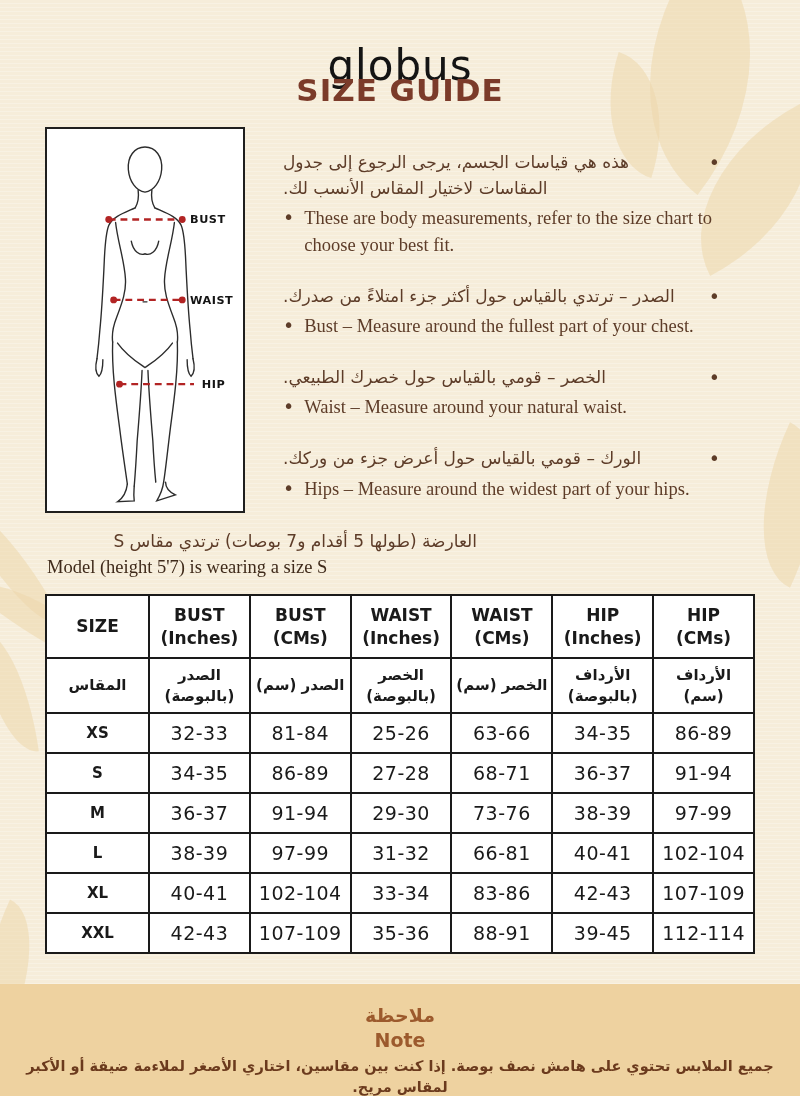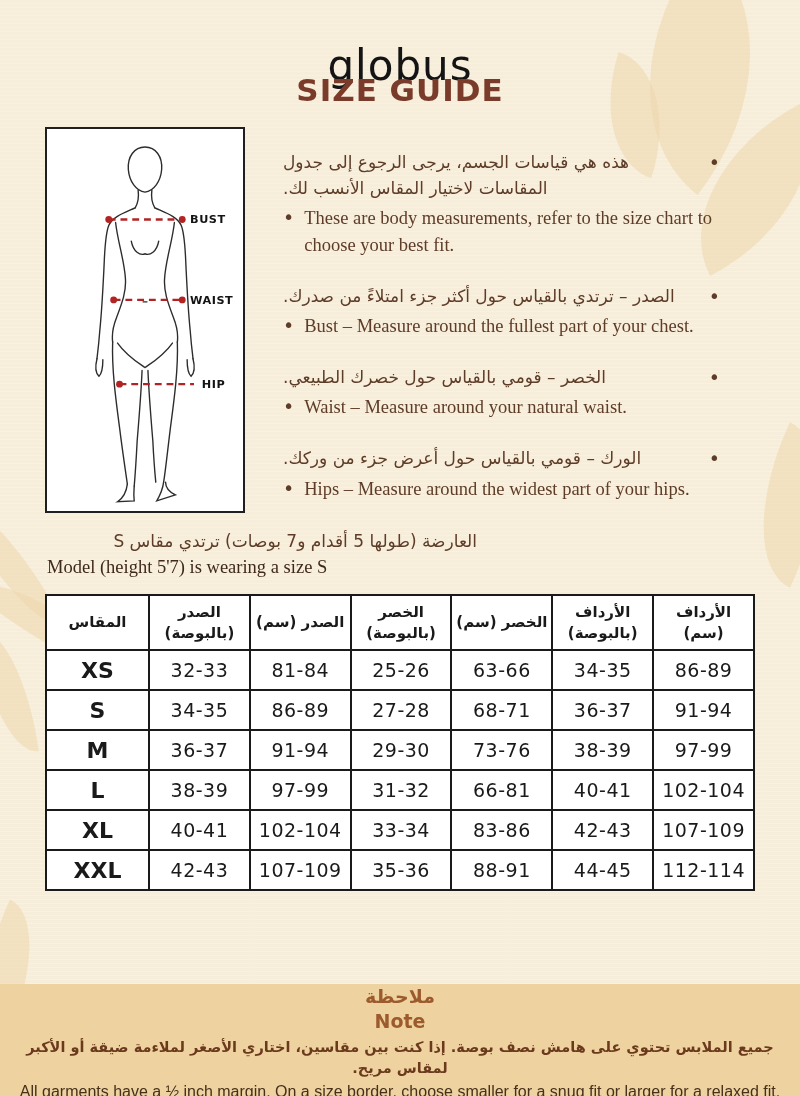--- a/index.html
+++ b/index.html
@@ -51,26 +51,26 @@
      border-collapse:collapse;table-layout:fixed;background:#ffffff;}
   table.size-chart col.c0{width:103px;}
   table.size-chart th,table.size-chart td{
      border:2px solid #1a1a1a;text-align:center;vertical-align:middle;
      color:#1a1a1a;padding:0;}
   tr.hdr-en{height:63px;}
   tr.hdr-en th{font-size:17px;font-weight:700;white-space:pre-line;line-height:1.35;}
   tr.hdr-ar{height:55px;}
   tr.hdr-ar th{font-size:15px;font-weight:700;direction:rtl;white-space:pre-line;line-height:1.35;}
   tr.data{height:40px;}
-  tr.data th{font-size:22px;font-weight:700;}
+  tr.data th{font-size:15px;font-weight:700;}
   tr.data td{font-size:19px;font-weight:400;letter-spacing:.5px;}
 
   
   .note{position:absolute;left:0;top:984px;width:100%;height:112px;
-        background:#eed2a0;text-align:center;box-sizing:border-box;padding-top:0;z-index:2;}
+        background:#eed2a0;text-align:center;box-sizing:border-box;padding-top:19px;z-index:2;}
   .note .t-ar{font-size:19px;font-weight:700;color:#9c5a2d;direction:rtl;line-height:1.3;}
   .note .t-en{font-size:19px;font-weight:700;color:#9c5a2d;line-height:1.3;}
   .note .b-ar{font-size:14.5px;font-weight:700;color:#6b3a1d;direction:rtl;margin-top:4px;line-height:1.45;}
   .note .b-en{font-family:"Liberation Sans",sans-serif;font-size:16px;color:#46301c;margin-top:2px;line-height:1.35;}
 </style>
 </head>
 <body>
 
 <div class="page">
 
@@ -194,20 +194,35 @@
       <colgroup>
           <col class="c0">
           <col>
           <col>
           <col>
           <col>
           <col>
           <col>
         </colgroup>
       <tbody id="size-table-body">
+          <tr class="hdr-en">
+            <th>SIZE</th>
+            <th>BUST
+(Inches)</th>
+            <th>BUST
+(CMs)</th>
+            <th>WAIST
+(Inches)</th>
+            <th>WAIST
+(CMs)</th>
+            <th>HIP
+(Inches)</th>
+            <th>HIP
+(CMs)</th>
+          </tr>
           <tr class="hdr-ar">
             <th>المقاس</th>
             <th>الصدر
 (بالبوصة)</th>
             <th>الصدر (سم)</th>
             <th>الخصر
 (بالبوصة)</th>
             <th>الخصر (سم)</th>
             <th>الأرداف
 (بالبوصة)</th>
@@ -257,21 +272,21 @@
             <td>83-86</td>
             <td>42-43</td>
             <td>107-109</td>
           </tr>
           <tr class="data">
             <th>XXL</th>
             <td>42-43</td>
             <td>107-109</td>
             <td>35-36</td>
             <td>88-91</td>
-            <td>44-45</td>
+            <td>39-45</td>
             <td>112-114</td>
           </tr>
         </tbody>
     </table>
 
     <div class="note">
       <div class="t-ar">ملاحظة</div>
       <div class="t-en">Note</div>
       <div class="b-ar">جميع الملابس تحتوي على هامش نصف بوصة. إذا كنت بين مقاسين، اختاري الأصغر لملاءمة ضيقة أو الأكبر لمقاس مريح.</div>
       <div class="b-en">All garments have a ½ inch margin. On a size border, choose smaller for a snug fit or larger for a relaxed fit.</div>

